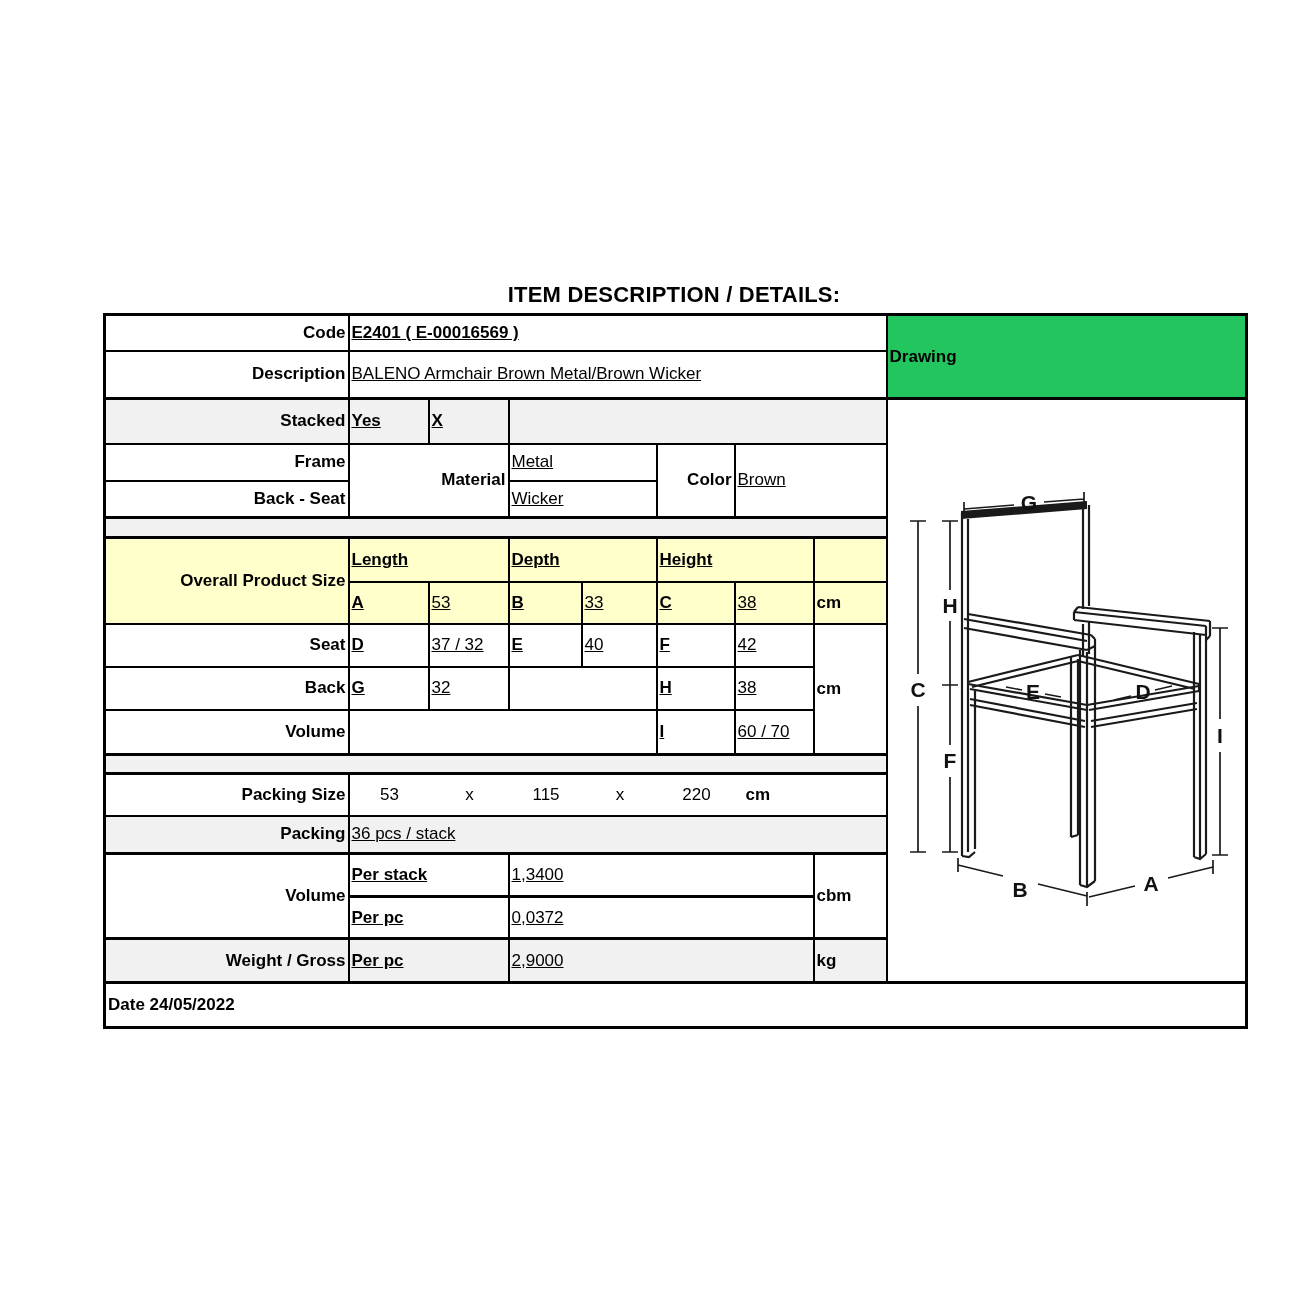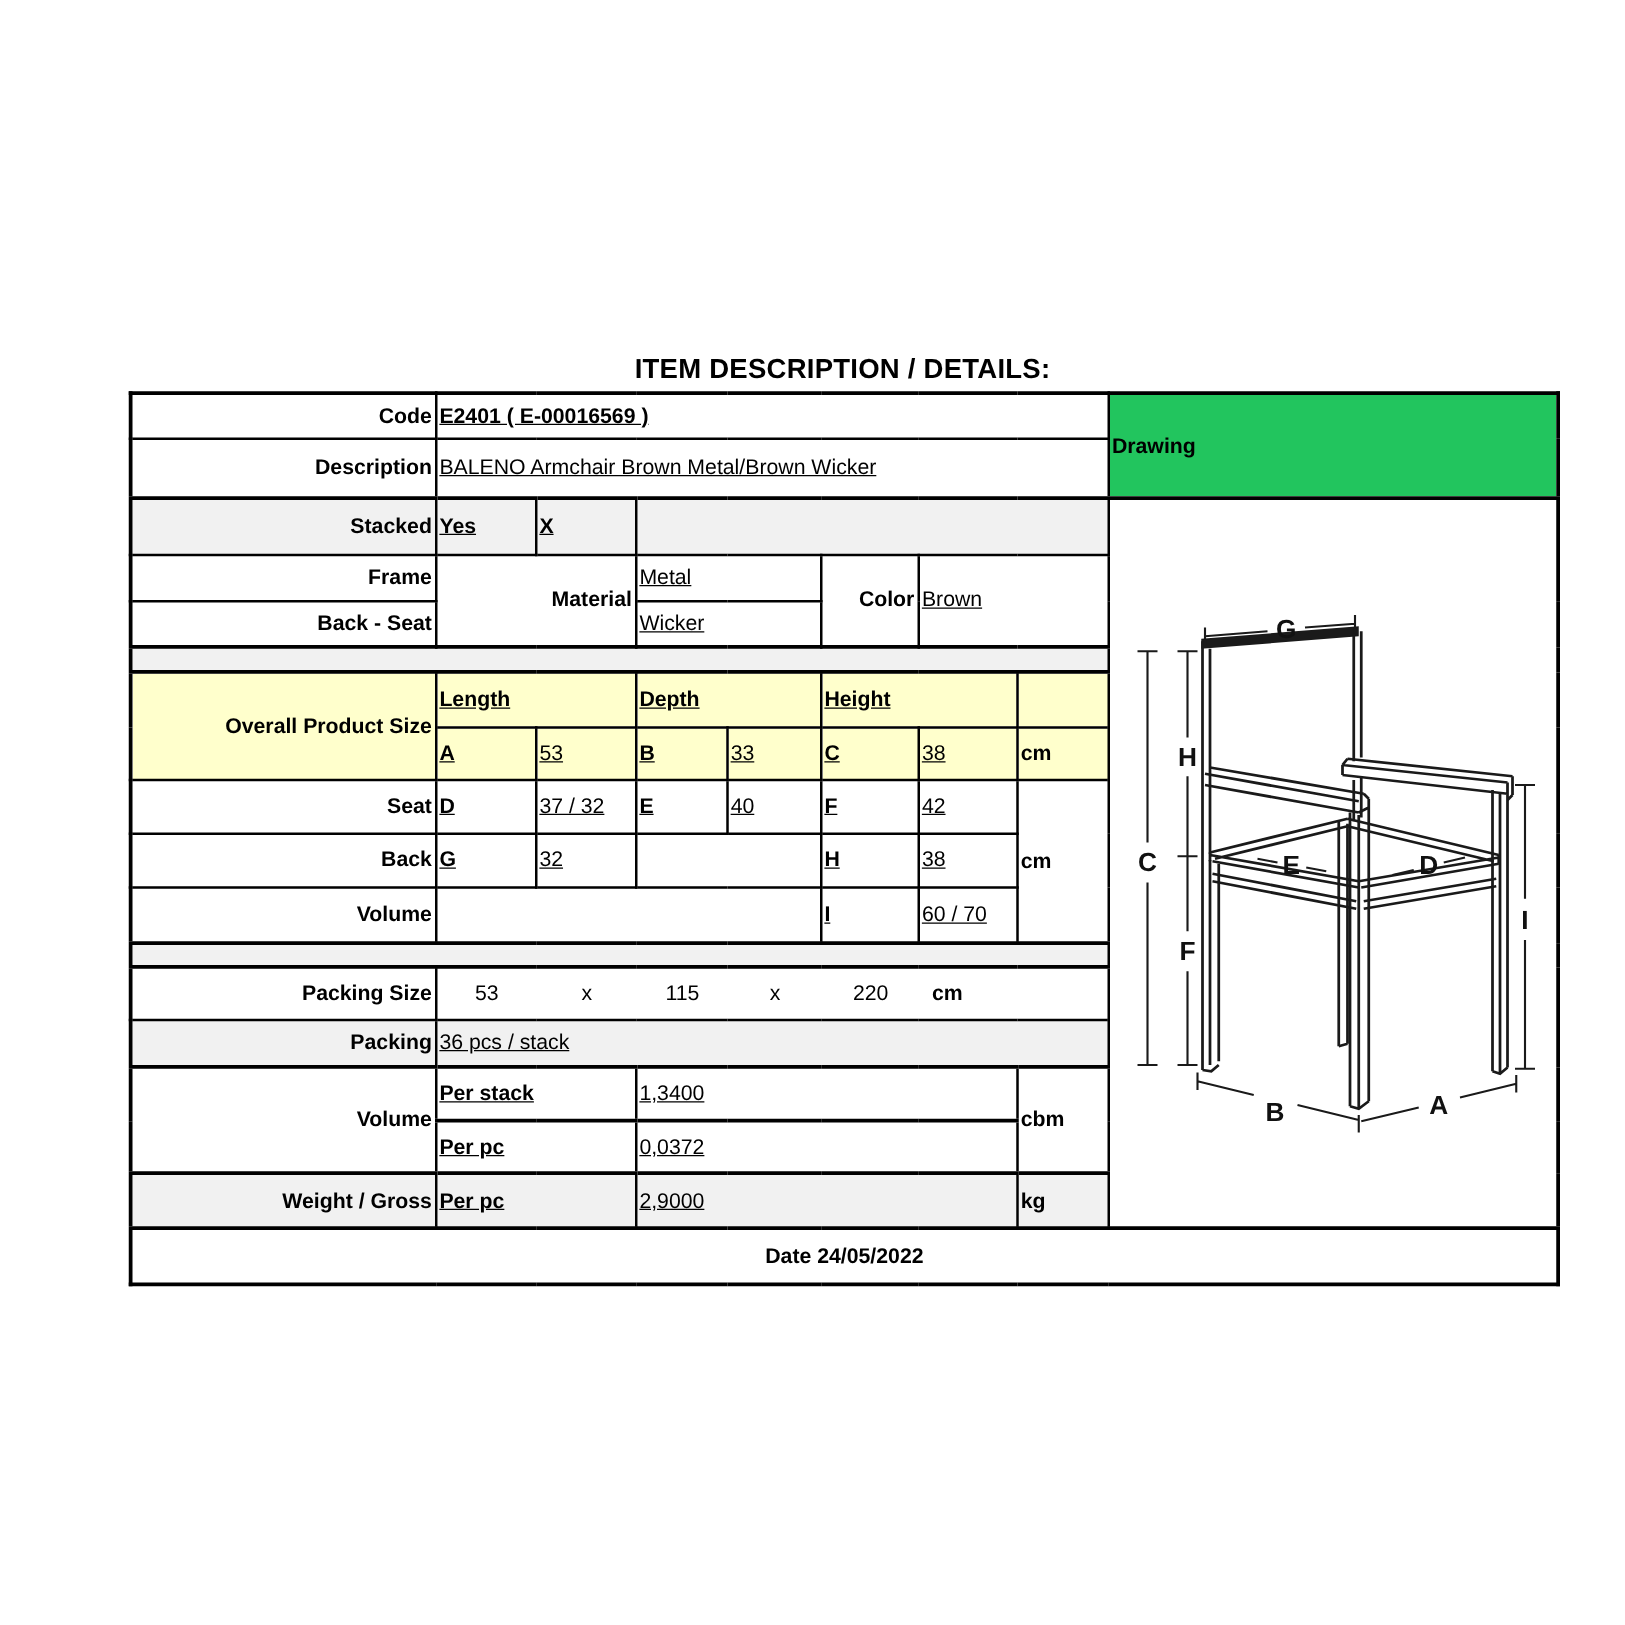--- a/index.html
+++ b/index.html
@@ -17,21 +17,21 @@
   td.white{background:#ffffff !important;}
   .bt3{border-top-width:3px !important;}
   .bb3{border-bottom-width:3px !important;}
   td.gap{padding:0;}
   td.drawhead{font-weight:bold;text-align:left;font-size:18px;background:#22c55e;}
   td.drawcell{position:relative;padding:0;background:#fff;}
   td.drawcell svg{position:absolute;left:0;top:0;}
   .pack-grid{display:grid;grid-template-columns:80px 80px 73px 75px 78px 79px 73px;align-items:center;}
   .pack-grid span{text-align:center;}
   .pack-grid .u{font-weight:bold;text-align:left;padding-left:10px;}
-  td.date-cell{font-weight:bold;text-align:center;font-size:16px;}
+  td.date-cell{font-weight:bold;text-align:left;font-size:16px;}
   text.dim{font-family:"Liberation Sans",sans-serif;font-weight:bold;font-size:21px;fill:#111;}
 </style>
 </head>
 <body>
 
 <div class="title">ITEM DESCRIPTION / DETAILS:</div>
 
 <table class="sheet">
   <colgroup>
     <col style="width:244px">

